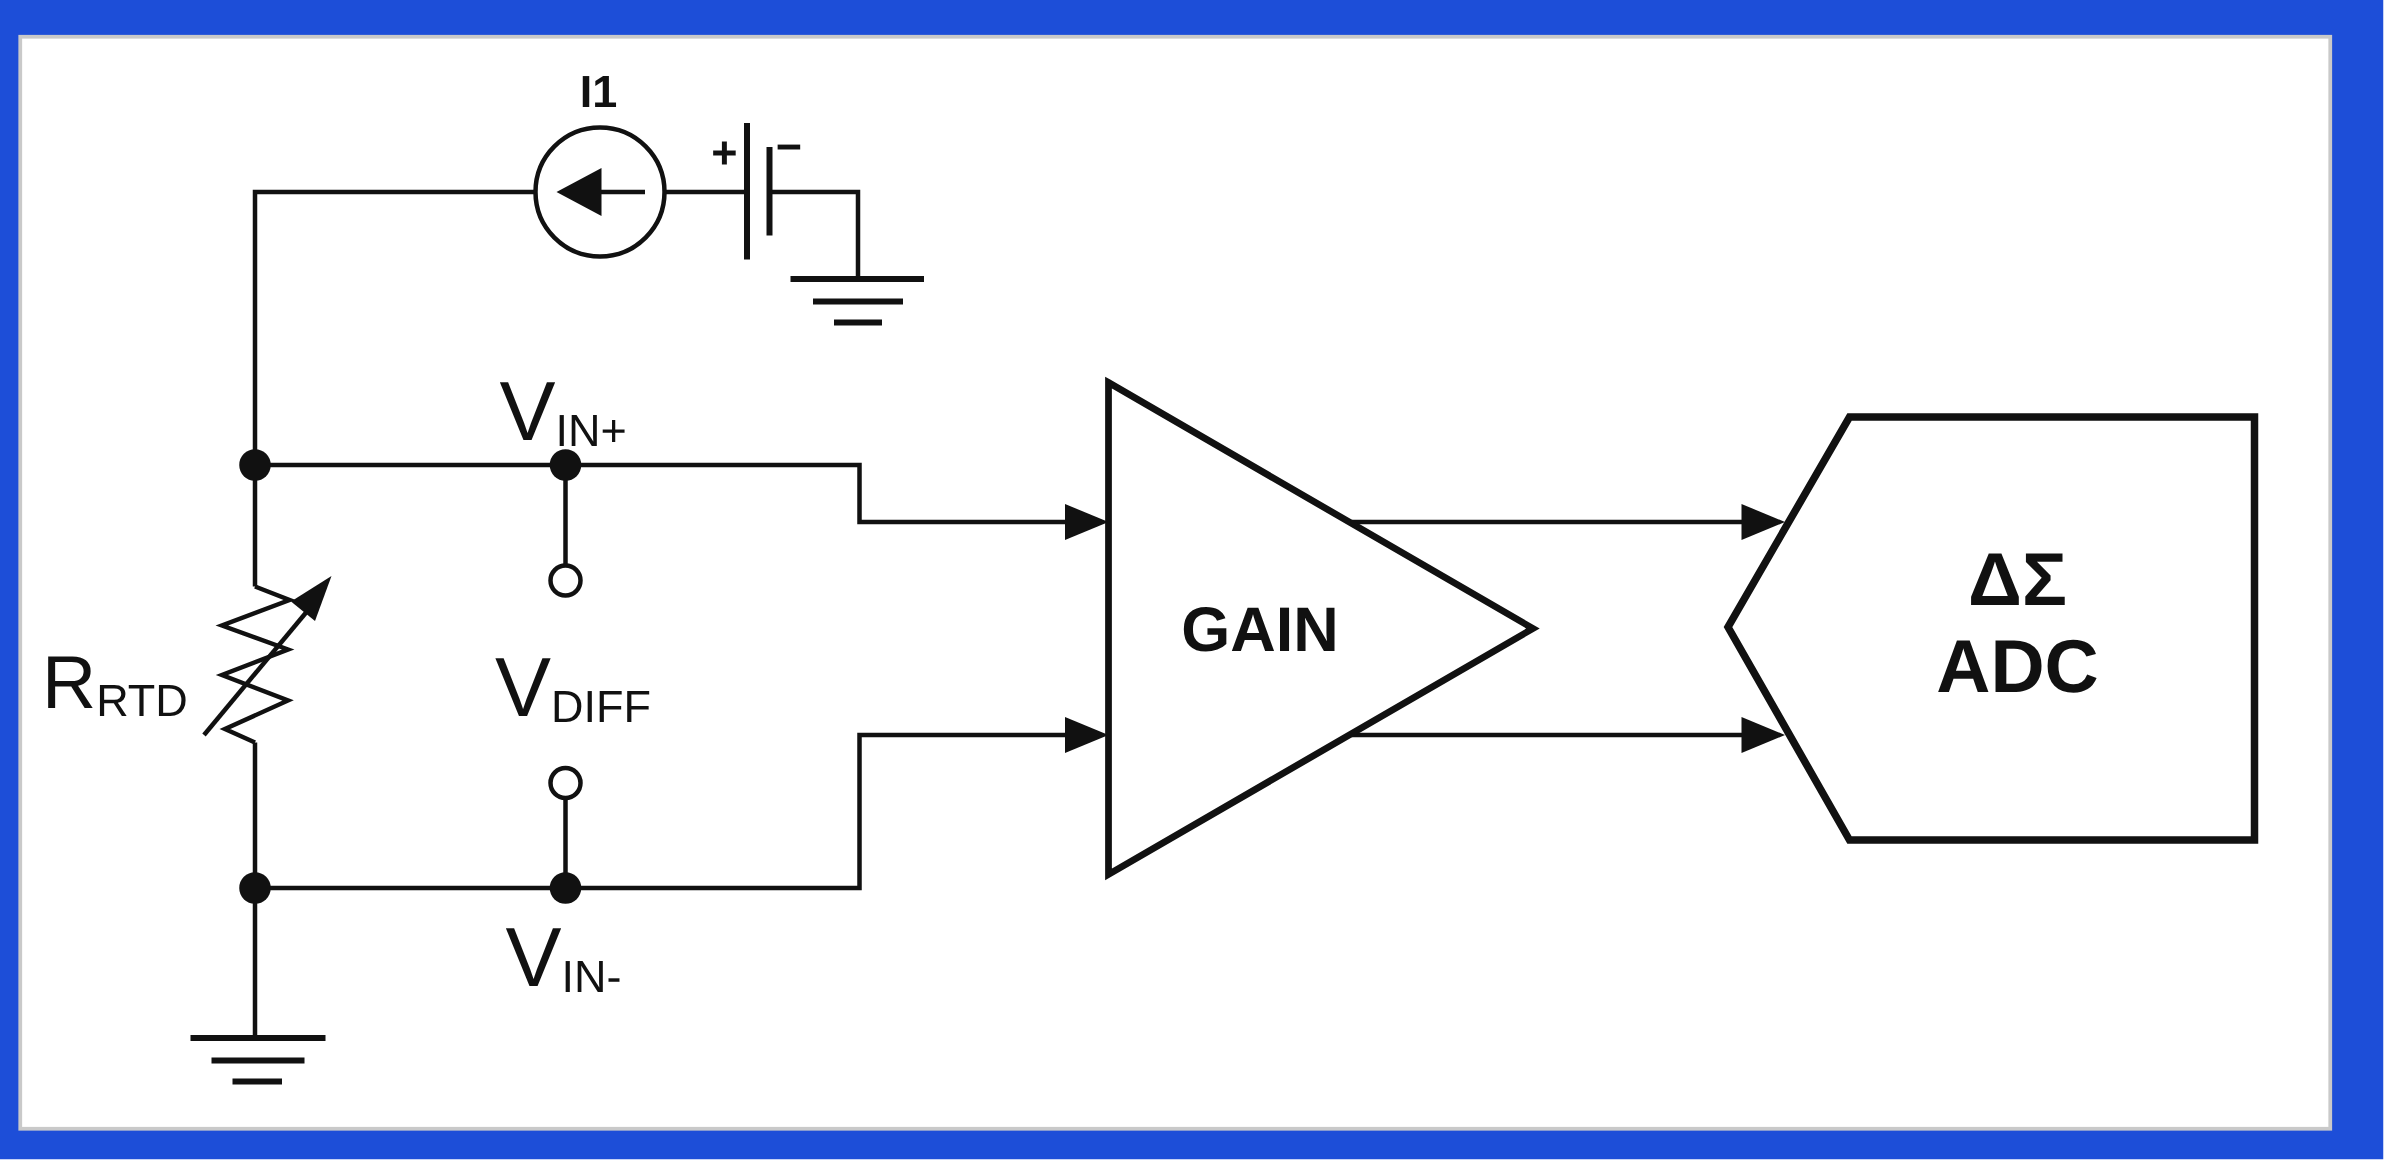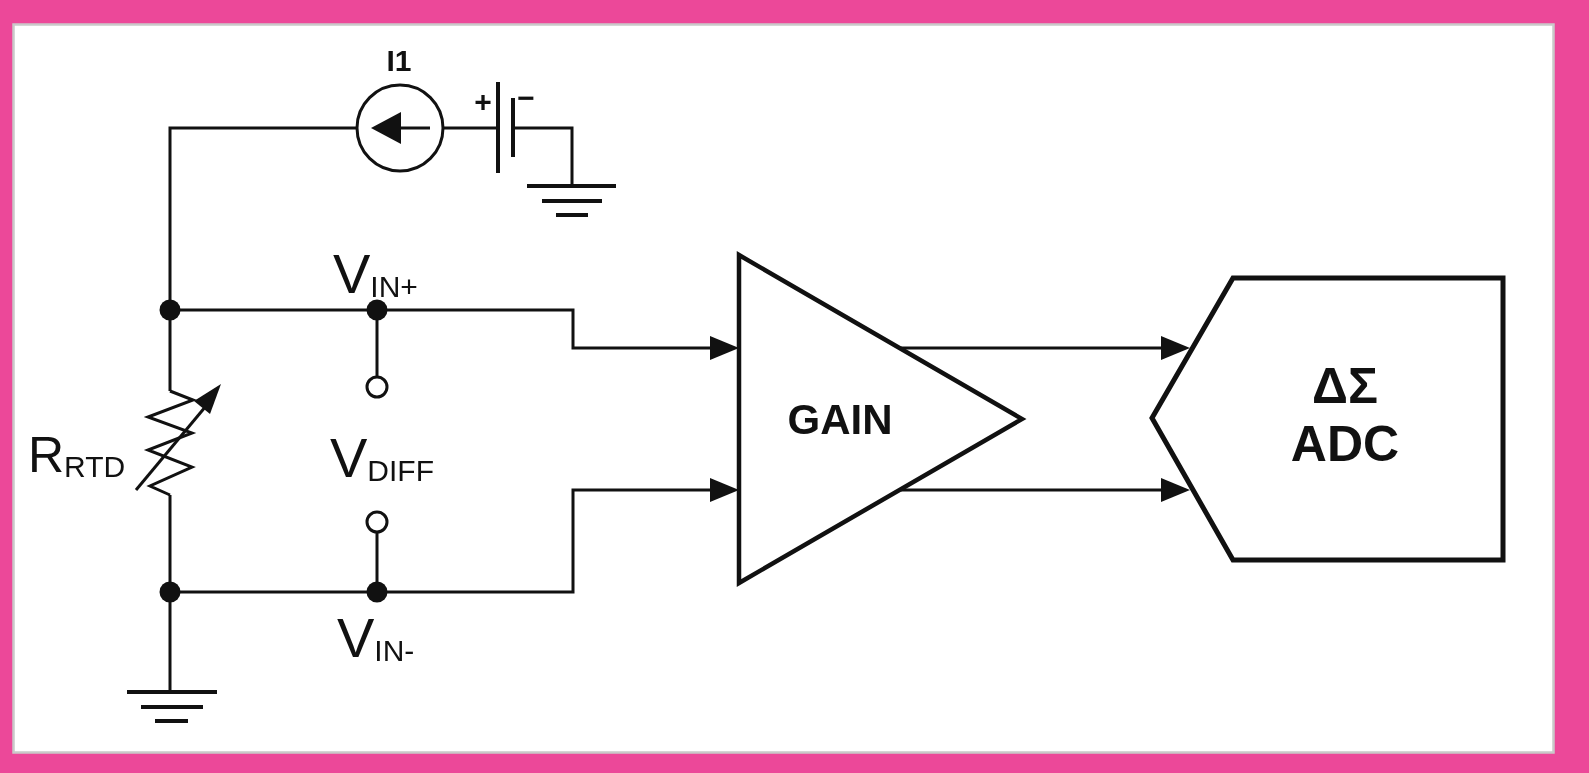--- a/index.html
+++ b/index.html
@@ -5,21 +5,21 @@
   html, body {
     margin: 0;
     padding: 0;
     background: #ffffff;
     font-family: "Liberation Sans", sans-serif;
   }
   .canvas {
     position: relative;
     width: 1589px;
     height: 773px;
-    background: #ec4899;
+    background: #1d4ed8;
     overflow: hidden;
   }
   .canvas svg {
     position: absolute;
     left: 0;
     top: 0;
     display: block;
   }
   .wire   { stroke: #111111; stroke-width: 3; fill: none; }
   .thick  { stroke: #111111; stroke-width: 4; fill: none; stroke-linecap: butt; }

